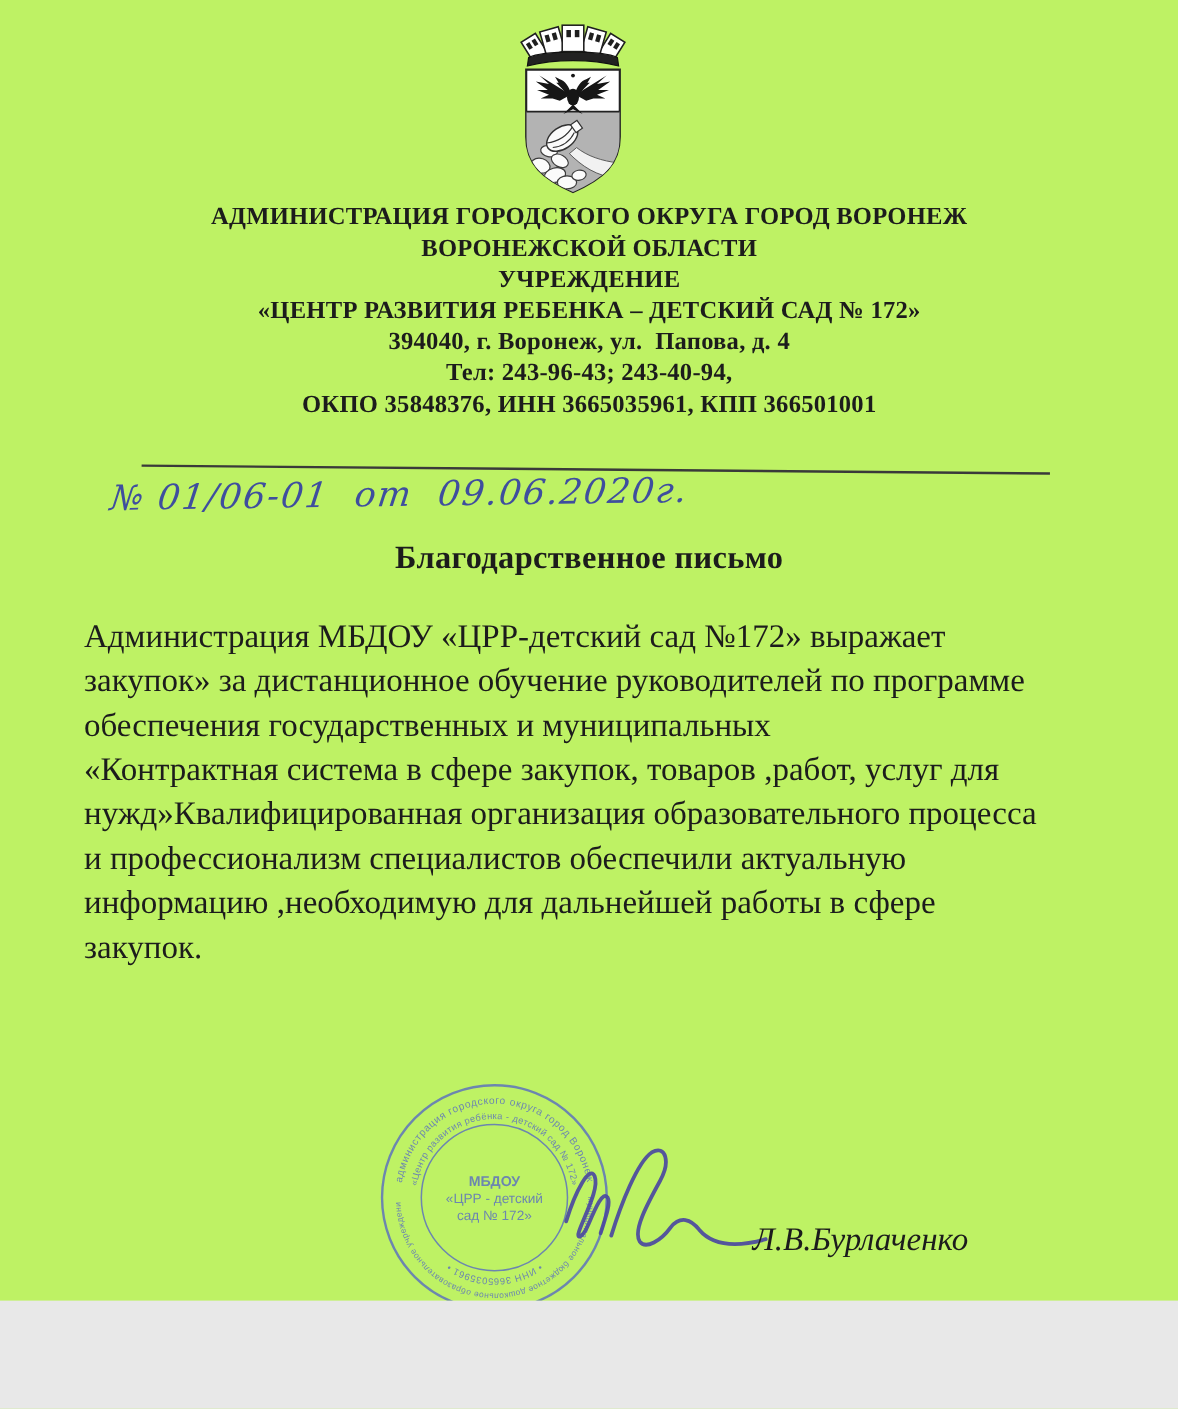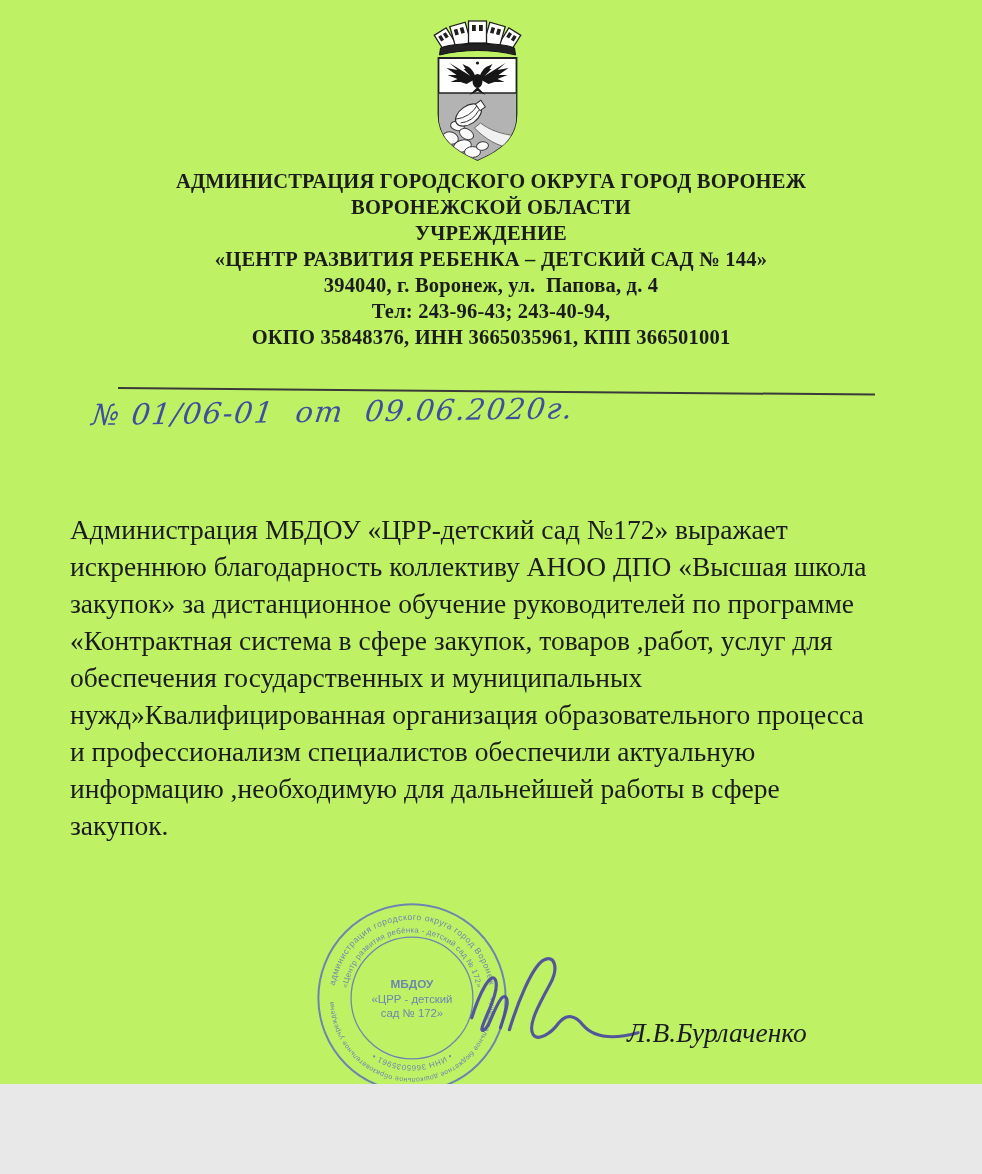--- a/index.html
+++ b/index.html
@@ -151,37 +151,37 @@
       <ellipse cx="45" cy="63" rx="5" ry="7"></ellipse>
       <path d="M45,69 L37,77 L45,73 L53,77 Z"></path>
       <circle cx="45" cy="45" r="1.6"></circle>
     </g>
   </svg>
 
   <div class="abs org-header">
     <div class="hline">АДМИНИСТРАЦИЯ ГОРОДСКОГО ОКРУГА ГОРОД ВОРОНЕЖ</div>
     <div class="hline">ВОРОНЕЖСКОЙ ОБЛАСТИ</div>
     <div class="hline">УЧРЕЖДЕНИЕ</div>
-    <div class="hline">«ЦЕНТР РАЗВИТИЯ РЕБЕНКА – ДЕТСКИЙ САД № 144»</div>
+    <div class="hline">«ЦЕНТР РАЗВИТИЯ РЕБЕНКА – ДЕТСКИЙ САД № 172»</div>
     <div class="hline">394040, г. Воронеж, ул.  Папова, д. 4</div>
     <div class="hline">Тел: 243-96-43; 243-40-94,</div>
     <div class="hline">ОКПО 35848376, ИНН 3665035961, КПП 366501001</div>
   </div>
 
   <div class="abs rule"></div>
 
   <div class="abs handwritten">№ 01/06-01  от  09.06.2020г.</div>
 
+  <div class="abs letter-title">Благодарственное письмо</div>
 
   <div class="abs letter-body">
     <div>Администрация МБДОУ «ЦРР-детский сад №172» выражает</div>
-    <div>искреннюю благодарность коллективу АНОО ДПО «Высшая школа</div>
     <div>закупок» за дистанционное обучение руководителей по программе</div>
+    <div>обеспечения государственных и муниципальных</div>
     <div>«Контрактная система в сфере закупок, товаров ,работ, услуг для</div>
-    <div>обеспечения государственных и муниципальных</div>
     <div>нужд»Квалифицированная организация образовательного процесса</div>
     <div>и профессионализм специалистов обеспечили актуальную</div>
     <div>информацию ,необходимую для дальнейшей работы в сфере</div>
     <div>закупок.</div>
   </div>
 
   <svg class="abs stamp-svg" viewBox="0 0 220 220" aria-hidden="true">
     <defs>
       <path id="sOt" d="M 24,110 A 86,86 0 0 1 196,110"></path>
       <path id="sOb" d="M 196,112 A 86,86 0 0 1 24,112"></path>

